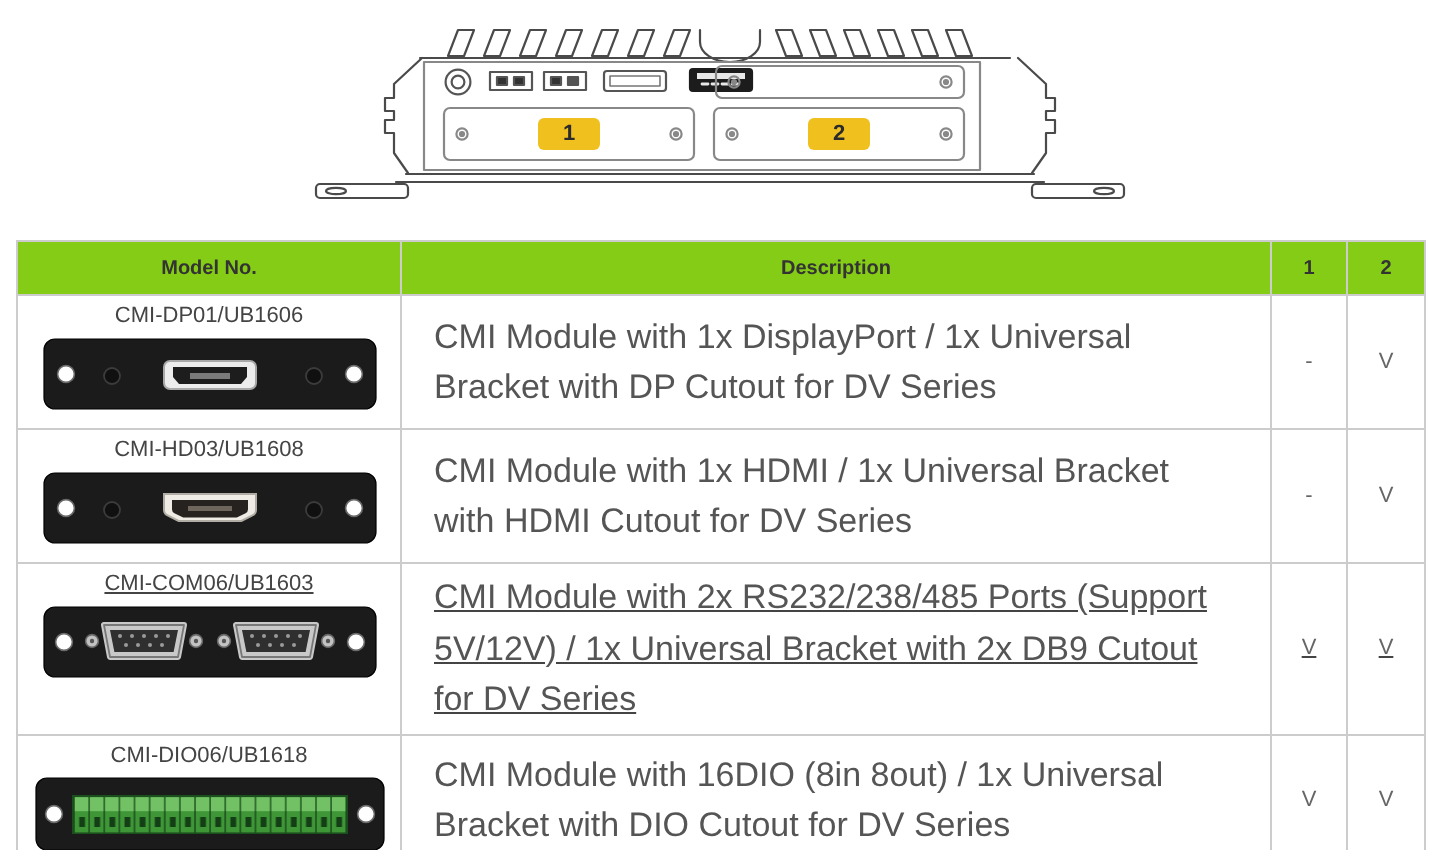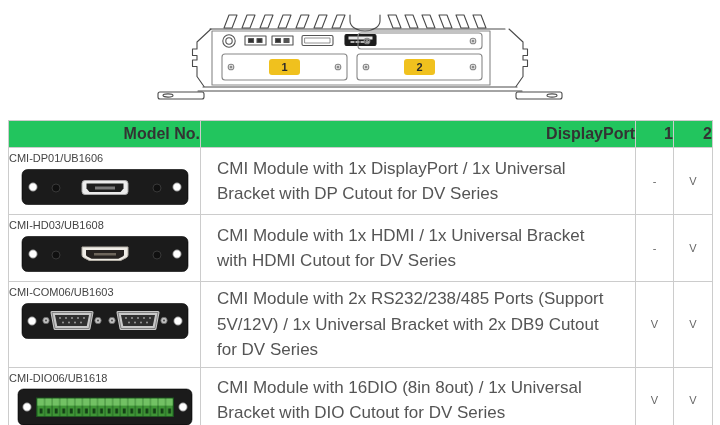--- a/index.html
+++ b/index.html
@@ -12,27 +12,27 @@
   .slot-label { position:absolute; width:31px; height:16px; background:#f0c11e;
     border-radius:3px; color:#2b2b2b; font-weight:bold; font-size:11px;
     display:flex; align-items:center; justify-content:center; }
   .slot-label.one { left:119px; top:57px; }
   .slot-label.two { left:254px; top:57px; }
 
   
   table.spec { position:absolute; left:8px; top:120px; width:704px;
     border-collapse:collapse; table-layout:fixed; }
   table.spec th, table.spec td { border:1px solid #cccccc; }
-  table.spec th { background:#22c55e; font-size:16px; font-weight:bold;
-    color:#333; height:27px; text-align:right; }
-  td.c-model { text-align:left; vertical-align:top; padding-top:4px; }
+  table.spec th { background:#84cc16; font-size:10px; font-weight:bold;
+    color:#333; height:27px; text-align:center; }
+  td.c-model { text-align:center; vertical-align:top; padding-top:4px; }
   td.c-desc  { font-size:17px; color:#555; padding:4px 16px; line-height:1.5; }
   td.c-mark  { text-align:center; font-size:11px; color:#666; }
   .model-text { font-size:11px; color:#444; margin-bottom:3px; }
-  tr.r67 { height:67px; } tr.r71 { height:71px; } tr.r66 { height:66px;margin-top:47px; }
+  tr.r67 { height:67px; } tr.r71 { height:71px;text-decoration:underline; } tr.r66 { height:66px;margin-top:47px; }
   .bracket-svg { display:block; margin:0 auto; }
 </style>
 </head>
 <body>
 
 <div class="device-wrap">
   <svg width="420" height="106" viewBox="0 0 420 106" fill="none" stroke="#4a4a4a" stroke-width="1.1" stroke-linejoin="round" stroke-linecap="round">
 
     <g>
       <path d="M74,26 l5,-13 h8 l-5,13 z M92,26 l5,-13 h8 l-5,13 z M110,26 l5,-13 h8 l-5,13 z
@@ -122,21 +122,21 @@
 <table class="spec">
   <colgroup>
       <col style="width:192px">
       <col style="width:435px">
       <col style="width:38px">
       <col style="width:39px">
     </colgroup>
   <thead>
     <tr>
       <th>Model No.</th>
-      <th>DisplayPort</th>
+      <th>Description</th>
       <th>1</th>
       <th>2</th>
     </tr>
   </thead>
   <tbody>
 
     <tr class="r67">
       <td class="c-model">
         <div class="model-text">CMI-DP01/UB1606</div>
         <svg class="bracket-svg" width="170" height="40" viewBox="0 0 170 40">

